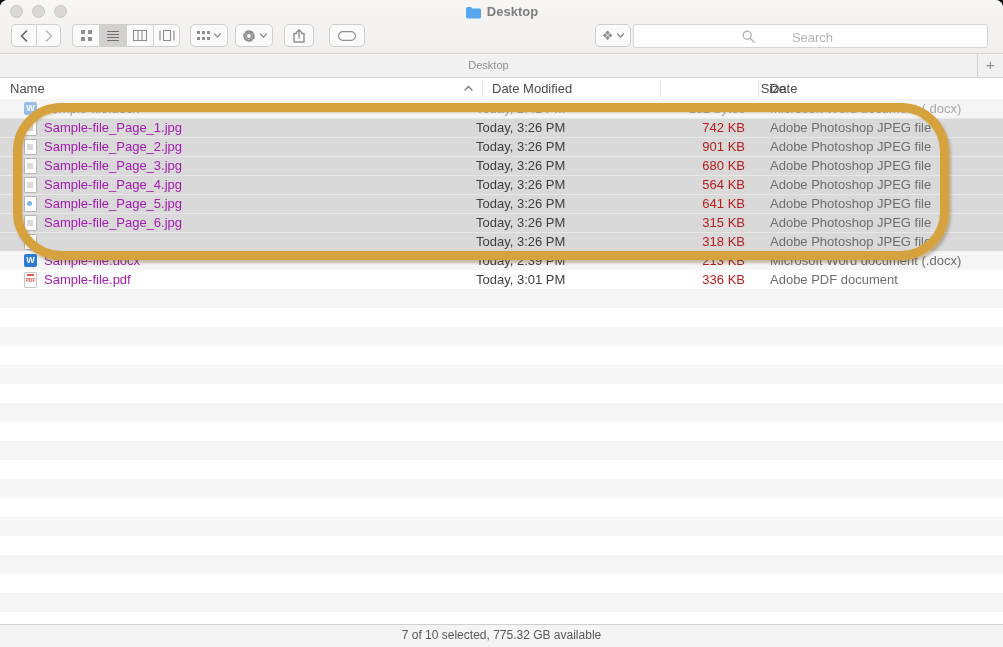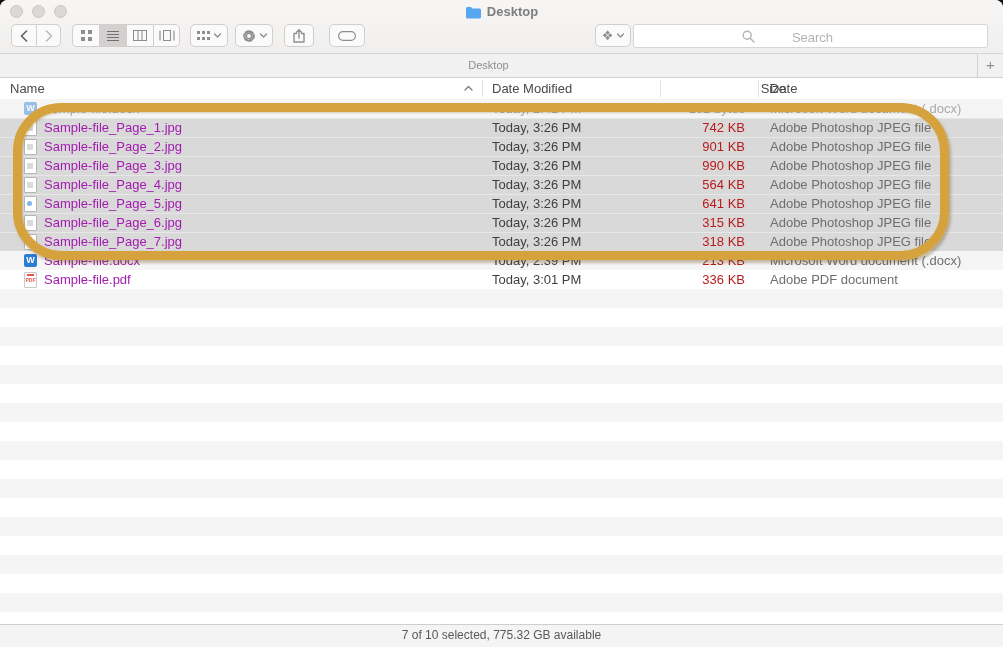--- a/index.html
+++ b/index.html
@@ -43,21 +43,21 @@
   #ch-size{position:absolute;left:660px;top:0;width:85px;text-align:right;line-height:21px;padding-left:41px;}
   #ch-kind{position:absolute;left:770px;top:0;line-height:21px;}
 
   
   #list{position:absolute;left:0;top:99px;width:1003px;height:526px;overflow:hidden;}
   .row{position:relative;width:1003px;height:19px;font-size:13px;background:#fff;}
   .row.stripe{background:#f5f5f5;}
   .row.sel{background:#d9d9d9;box-shadow:inset 0 1px 0 #e7e7e7;}
   .cell{position:absolute;top:0;height:19px;line-height:19px;white-space:nowrap;}
   .c-name{left:44px;color:#a21caf;}
-  .c-date{left:492px;color:#3f3f3f;text-align:center;}
+  .c-date{left:476px;color:#3f3f3f;text-align:center;}
   .c-size{left:660px;width:85px;text-align:right;color:#b91c1c;}
   .c-kind{left:770px;color:#6e6e6e;}
   .row.dim .c-name,.row.dim .c-date,.row.dim .c-size,.row.dim .c-kind{color:#a9a9a9;}
   .ficon{position:absolute;left:24px;top:2px;width:13px;height:15px;}
   .pagei{width:11px;height:14px;background:#fff;border:1px solid #b6b6b6;border-radius:1px;position:relative;}
   .pagei::after{content:"";position:absolute;left:2px;top:4px;width:6px;height:6px;background:#dadada;}
   .pagei.dot::after{background:#7fb3e8;border-radius:50%;width:5px;height:5px;}
   .wordi{width:13px;height:13px;margin-top:1px;background:#2b7cd3;border-radius:2px;color:#fff;font-size:9px;font-weight:bold;text-align:center;line-height:13px;}
   .row.dim .wordi{opacity:.45;}
   .pdfi{width:11px;height:14px;background:#fff;border:1px solid #c9c9c9;border-radius:1px;position:relative;}
@@ -253,21 +253,21 @@
         <span class="cell c-date">Today, 3:26 PM</span>
         <span class="cell c-size">901 KB</span>
         <span class="cell c-kind">Adobe Photoshop JPEG file</span>
       </div>
       <div class="row sel">
         <span class="ficon">
           <div class="pagei"></div>
         </span>
         <span class="cell c-name">Sample-file_Page_3.jpg</span>
         <span class="cell c-date">Today, 3:26 PM</span>
-        <span class="cell c-size">990 KB</span>
+        <span class="cell c-size">680 KB</span>
         <span class="cell c-kind">Adobe Photoshop JPEG file</span>
       </div>
       <div class="row sel">
         <span class="ficon">
           <div class="pagei"></div>
         </span>
         <span class="cell c-name">Sample-file_Page_4.jpg</span>
         <span class="cell c-date">Today, 3:26 PM</span>
         <span class="cell c-size">564 KB</span>
         <span class="cell c-kind">Adobe Photoshop JPEG file</span>
@@ -287,21 +287,20 @@
         </span>
         <span class="cell c-name">Sample-file_Page_6.jpg</span>
         <span class="cell c-date">Today, 3:26 PM</span>
         <span class="cell c-size">315 KB</span>
         <span class="cell c-kind">Adobe Photoshop JPEG file</span>
       </div>
       <div class="row sel">
         <span class="ficon">
           <div class="pagei"></div>
         </span>
-        <span class="cell c-name">Sample-file_Page_7.jpg</span>
         <span class="cell c-date">Today, 3:26 PM</span>
         <span class="cell c-size">318 KB</span>
         <span class="cell c-kind">Adobe Photoshop JPEG file</span>
       </div>
       <div class="row stripe">
         <span class="ficon">
           <div class="wordi">W</div>
         </span>
         <span class="cell c-name">Sample-file.docx</span>
         <span class="cell c-date">Today, 2:39 PM</span>

